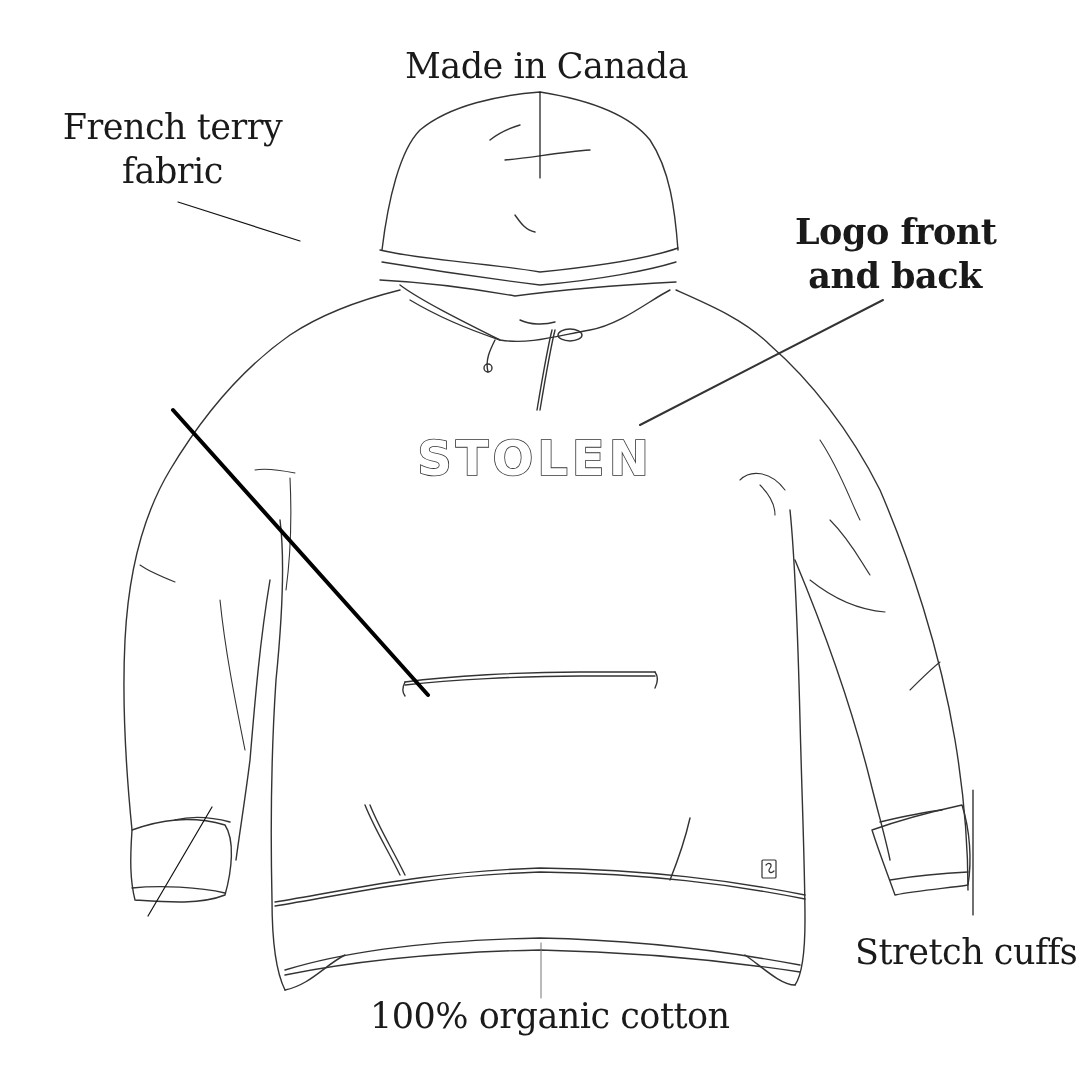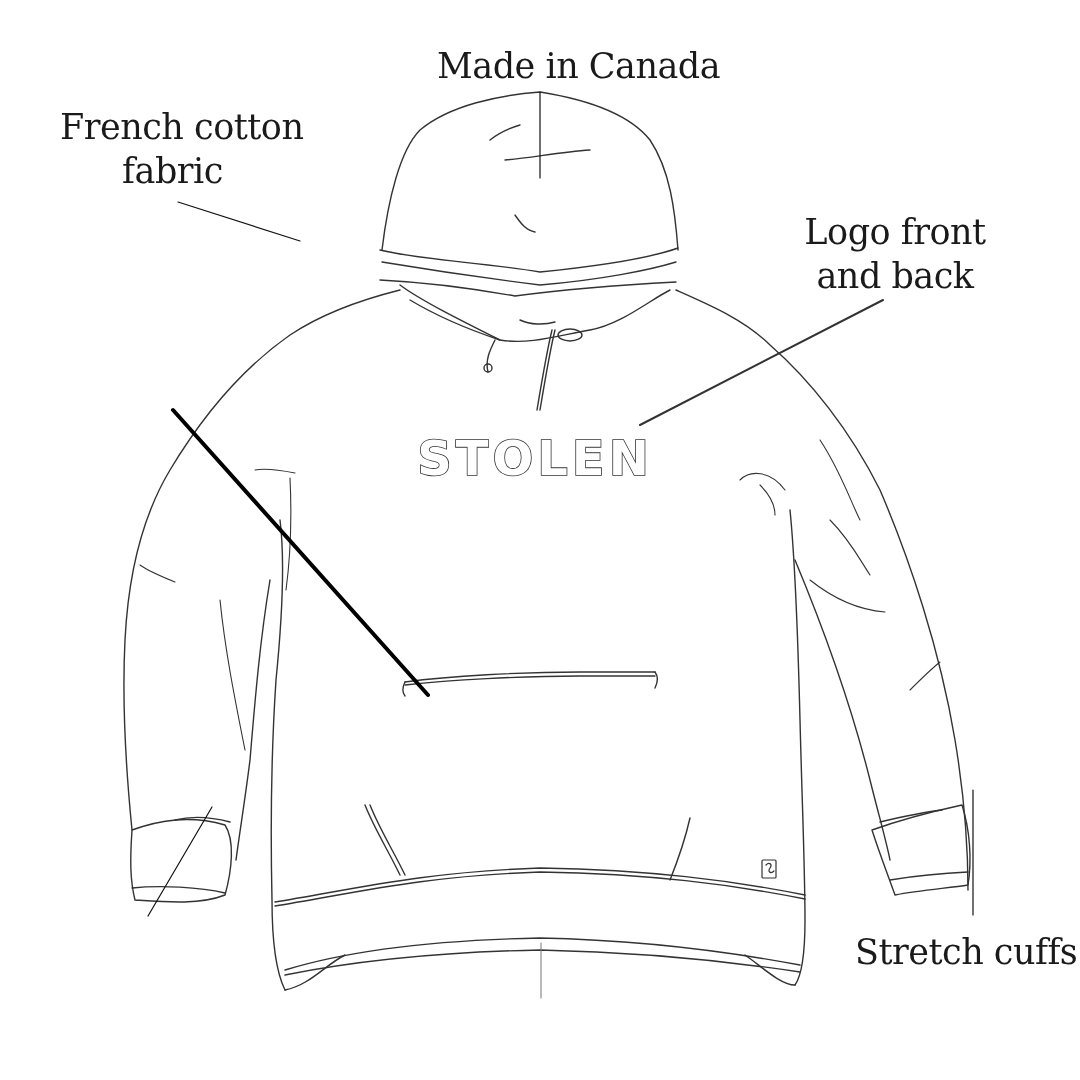--- a/index.html
+++ b/index.html
@@ -143,34 +143,37 @@
       <line x1="540" y1="92" x2="540" y2="178" stroke-width="1.2"></line>
       <line x1="178" y1="202" x2="300" y2="241" stroke-width="1.2"></line>
       <line x1="640" y1="425" x2="883" y2="300" stroke-width="2" stroke="#333"></line>
       <line x1="173" y1="410" x2="428" y2="695" stroke-width="4" stroke="#000"></line>
       <line x1="148" y1="916" x2="212" y2="807" stroke-width="1.2"></line>
       <line x1="973" y1="790" x2="973" y2="915" stroke-width="1.2"></line>
       <line x1="541" y1="943" x2="541" y2="998" stroke-width="1" stroke="#777"></line>
     </g>
   </svg>
 
-  <div class="label" style="left:405px; top:44px; width:270px;margin-left:32px;">
+  <div class="label" style="left:405px; top:44px; width:270px;">
     <span class="line">Made in Canada</span>
   </div>
 
   <div class="label" style="left:60px; top:105px; width:225px;">
-    <span class="line">French cotton</span>
+    <span class="line">French terry</span>
     <span class="line">fabric</span>
   </div>
 
-  <div class="label" style="left:795px; top:210px; width:200px;">
+  <div class="label" style="left:795px; top:210px; width:200px;font-weight:bold;">
     <span class="line">Logo front</span>
     <span class="line">and back</span>
   </div>
 
 
 
   <div class="label" style="left:855px; top:930px; width:210px;">
     <span class="line">Stretch cuffs</span>
   </div>
 
+  <div class="label" style="left:370px; top:994px; width:340px;">
+    <span class="line">100% organic cotton</span>
+  </div>
 
 </div>
 
 </body></html>

